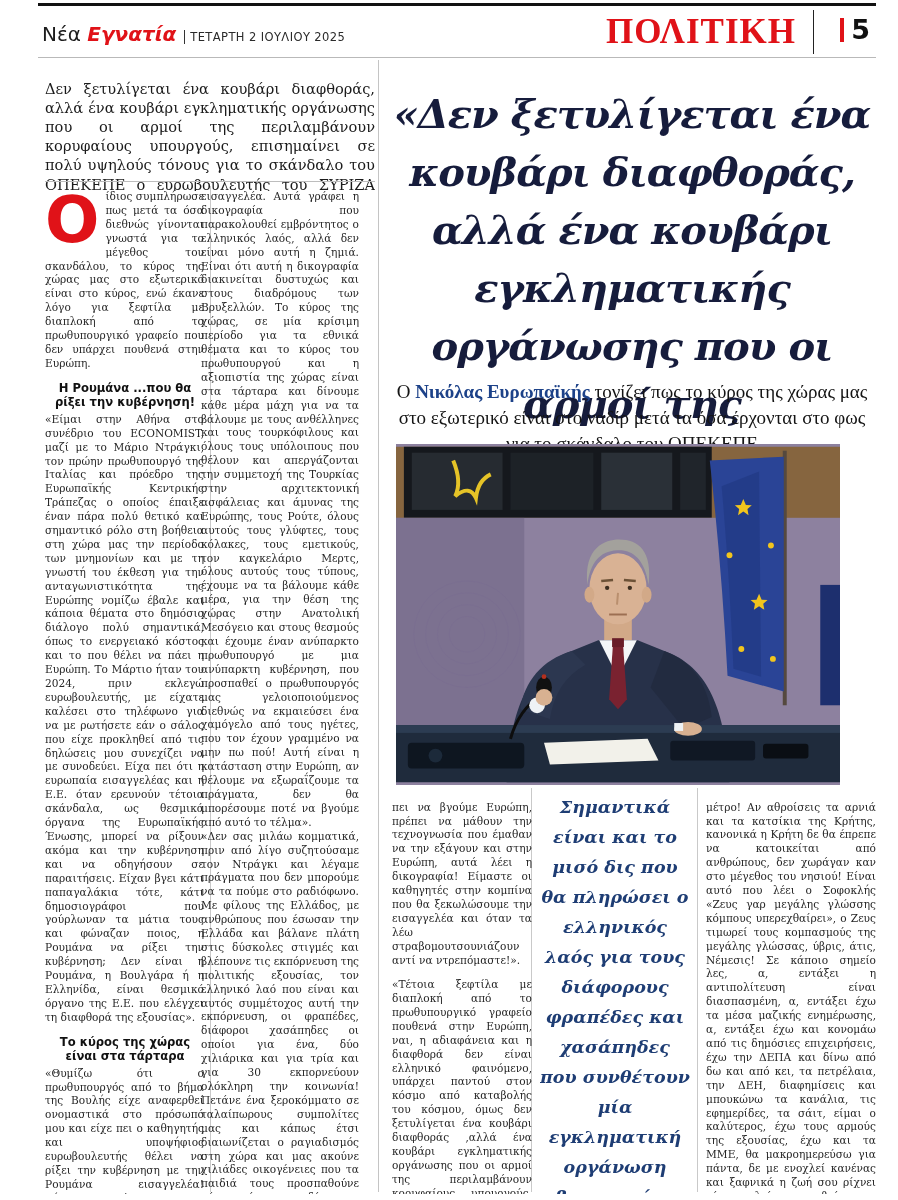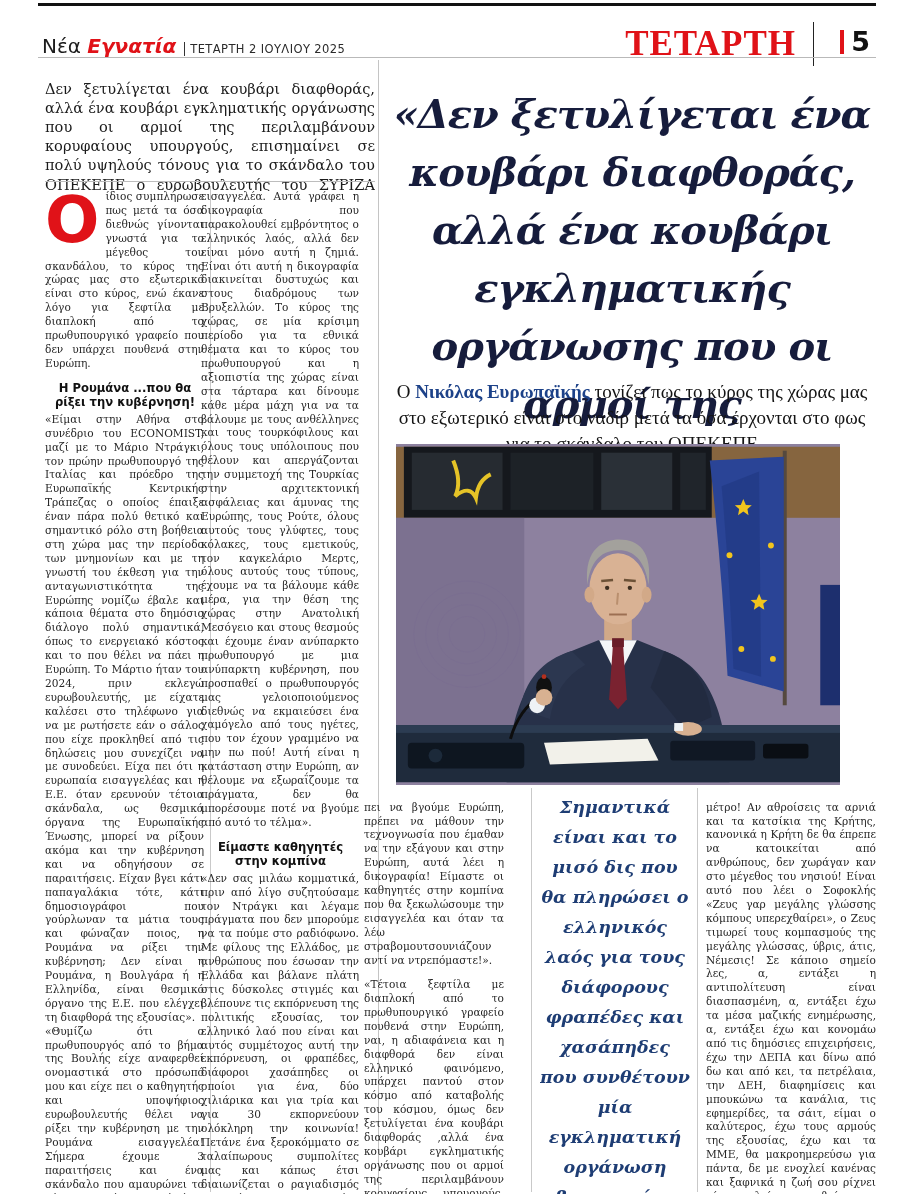--- a/index.html
+++ b/index.html
@@ -1,20 +1,20 @@
 <!DOCTYPE html>
 <html lang="el"><head>
 <meta charset="utf-8">
 <style>
   html,body{margin:0;padding:0;background:#e8e8e8;}
   .page{position:relative;width:898px;height:1200px;background:#ffffff;margin:0 auto;overflow:hidden;
         font-family:"DejaVu Serif",serif;color:#1c1c1c;}
   
   .topline{position:absolute;left:38px;right:22px;top:3px;height:3px;background:#111;}
-  .masthead{position:absolute;left:40px;right:22px;top:10px;height:44px;margin-top:12px;}
+  .masthead{position:absolute;left:40px;right:22px;top:10px;height:44px;}
   .brand{position:absolute;left:2px;top:12px;font-size:20px;white-space:nowrap;}
   .brand .nea{font-family:"DejaVu Sans",sans-serif;font-weight:400;color:#1c1c1c;}
   .brand .egn{font-family:"DejaVu Sans",sans-serif;font-weight:700;font-style:italic;color:#e01218;}
   .dateline{font-family:"DejaVu Sans",sans-serif;font-size:11.5px;color:#2a2a2a;letter-spacing:.4px;
             border-left:1.5px solid #333;padding-left:5px;margin-left:8px;}
   .section-label{position:absolute;right:80px;top:2px;font-family:"Liberation Serif",serif;
                  font-weight:700;font-size:35px;color:#e01218;letter-spacing:1px;}
   .head-vdiv{position:absolute;right:62px;top:0;width:1px;height:44px;background:#222;}
   .pagenum{position:absolute;right:6px;top:4px;display:flex;align-items:center;gap:7px;}
   .pagenum .bar{width:4px;height:24px;background:#e01218;}
@@ -47,68 +47,68 @@
             font-size:40px;line-height:58px;text-align:center;color:#161c3c;letter-spacing:-1px;}
   .subhead{position:absolute;left:388px;top:360px;width:488px;height:82px;
            font-family:"Liberation Serif",serif;font-size:19px;line-height:26px;text-align:center;color:#141414;}
   .subhead .name{font-weight:700;color:#1d4289;}
 
   .photo{position:absolute;left:396px;top:444px;width:444px;height:341px;background:#8d819f;overflow:hidden;}
   .photo svg{display:block;}
 
   .rcol{position:absolute;top:790px;bottom:6px;overflow:hidden;
         font-size:10.6px;line-height:13.9px;text-align:justify;color:#262626;}
-  .col3{left:364px;width:140px;}
+  .col3{left:392px;width:140px;}
   .col4{left:540px;width:150px;text-align:justify;}
   .col5{left:706px;width:170px;}
 
   .pullquote{font-family:"DejaVu Serif",serif;font-weight:700;font-style:italic;
              font-size:17.5px;line-height:30px;text-align:center;color:#1e3d74;margin:2px 0 0 0;}
   .quote-mark{font-family:"Liberation Serif",serif;font-weight:700;font-size:92px;line-height:40px;
               color:#e01218;text-align:center;height:52px;margin-top:14px;letter-spacing:-6px;}
 </style>
 </head>
 <body>
 
 <div class="page">
 
   <div class="topline"></div>
 
   <div class="masthead">
     <div class="brand">
       <span class="nea">Νέα</span>
       <span class="egn">Εγνατία</span><span class="dateline">ΤΕΤΑΡΤΗ 2 ΙΟΥΛΙΟΥ 2025</span>
     </div>
-    <div class="section-label">ΤΕΤΑΡΤΗ</div>
+    <div class="section-label">ΠΟΛΙΤΙΚΗ</div>
     <div class="head-vdiv"></div>
     <div class="pagenum">
       <span class="bar"></span>
       <span class="num">5</span>
     </div>
   </div>
   <div class="head-rule"></div>
 
   <div class="vrule-main"></div>
   <div class="vrule-c12"></div>
   <div class="vrule-c34"></div>
   <div class="vrule-c45"></div>
 
   <p class="lead">Δεν ξετυλίγεται ένα κουβάρι διαφθοράς, αλλά ένα κουβάρι εγκληματικής οργάνωσης που οι αρμοί της περιλαμβάνουν κορυφαίους υπουργούς, επισημαίνει σε πολύ υψηλούς τόνους για το σκάνδαλο του ΟΠΕΚΕΠΕ ο ευρωβουλευτής του ΣΥΡΙΖΑ ΠΣ Νικόλας Φαραντούρης.</p>
   <div class="lead-rule"></div>
 
   <div class="bodycol col1">
     <p><span class="dropcap">Ο</span><span>ίδιος συμπλήρωσε πως μετά τα όσα διεθνώς γίνονται γνωστά για το μέγεθος του σκανδάλου, το κύρος της χώρας μας στο εξωτερικό είναι στο κύρος, ενώ έκανε λόγο για ξεφτίλα με διαπλοκή από το πρωθυπουργικό γραφείο που δεν υπάρχει πουθενά στην Ευρώπη.</span></p>
     <div class="bsub">Η Ρουμάνα ...που θα ρίξει την κυβέρνηση!</div>
     <p>«Είμαι στην Αθήνα στο συνέδριο του ECONOMIST, μαζί με το Μάριο Ντράγκι, τον πρώην πρωθυπουργό της Ιταλίας και πρόεδρο της Ευρωπαϊκής Κεντρικής Τράπεζας ο οποίος έπαιξε έναν πάρα πολύ θετικό και σημαντικό ρόλο στη βοήθεια στη χώρα μας την περίοδο των μνημονίων και με τη γνωστή του έκθεση για την ανταγωνιστικότητα της Ευρώπης νομίζω έβαλε και κάποια θέματα στο δημόσιο διάλογο πολύ σημαντικά, όπως το ενεργειακό κόστος και το που θέλει να πάει η Ευρώπη. Το Μάρτιο ήταν του 2024, πριν εκλεγώ ευρωβουλευτής, με είχατε καλέσει στο τηλέφωνο για να με ρωτήσετε εάν ο σάλος που είχε προκληθεί από τις δηλώσεις μου συνεχίζει να με συνοδεύει. Είχα πει ότι η ευρωπαία εισαγγελέας και η Ε.Ε. όταν ερευνούν τέτοια σκάνδαλα, ως θεσμικά όργανα της Ευρωπαϊκής Ένωσης, μπορεί να ρίξουν ακόμα και την κυβέρνηση και να οδηγήσουν σε παραιτήσεις. Είχαν βγει κάτι παπαγαλάκια τότε, κάτι δημοσιογράφοι που γούρλωναν τα μάτια τους και φώναζαν ποιος, η Ρουμάνα να ρίξει την κυβέρνηση; Δεν είναι η Ρουμάνα, η Βουλγάρα ή η Ελληνίδα, είναι θεσμικό όργανο της Ε.Ε. που ελέγχει τη διαφθορά της εξουσίας».</p>
+    <div class="bsub">Το κύρος της χώρας είναι στα τάρταρα</div>
     <p>«Θυμίζω ότι ο πρωθυπουργός από το βήμα της Βουλής είχε αναφερθεί ονομαστικά στο πρόσωπό μου και είχε πει ο καθηγητής και υποψήφιος ευρωβουλευτής θέλει να ρίξει την κυβέρνηση με την Ρουμάνα εισαγγελέα! Σήμερα έχουμε 3 παραιτήσεις και ένα σκάνδαλο που αμαυρώνει το κύρος της χώρας, αυτό είναι το σημαντικότερο. Σημαντικά είναι και το μισό δις που θα πληρώσει ο ελληνικός λαός για τους διάφορους φραπέδες και χασάπηδες που συνθέτουν μία εγκληματική οργάνωση βουτηγμένη στη νομή της εξουσίας και με την κάλυψη προφανώς της κυβέρνησης και οι οποίοι θέλουν να «ξεκωλώσουν» την ευρωπαία</p>
   </div>
 
   <div class="bodycol col2">
     <p>εισαγγελέα. Αυτά γράφει η δικογραφία που παρακολουθεί εμβρόντητος ο ελληνικός λαός, αλλά δεν είναι μόνο αυτή η ζημιά. Είναι ότι αυτή η δικογραφία διακινείται δυστυχώς και στους διαδρόμους των Βρυξελλών. Το κύρος της χώρας, σε μία κρίσιμη περίοδο για τα εθνικά θέματα και το κύρος του πρωθυπουργού και η αξιοπιστία της χώρας είναι στα τάρταρα και δίνουμε κάθε μέρα μάχη για να τα βάλουμε με τους ανθέλληνες και τους τουρκόφιλους και όλους τους υπόλοιπους που θέλουν και απεργάζονται την συμμετοχή της Τουρκίας στην αρχιτεκτονική ασφάλειας και άμυνας της Ευρώπης, τους Ρούτε, όλους αυτούς τους γλύφτες, τους κόλακες, τους εμετικούς, τον καγκελάριο Μερτς, όλους αυτούς τους τύπους, έχουμε να τα βάλουμε κάθε μέρα, για την θέση της χώρας στην Ανατολική Μεσόγειο και στους θεσμούς και έχουμε έναν ανύπαρκτο πρωθυπουργό με μια ανύπαρκτη κυβέρνηση, που προσπαθεί ο πρωθυπουργός μας γελοιοποιούμενος διεθνώς να εκμαιεύσει ένα χαμόγελο από τους ηγέτες, που τον έχουν γραμμένο να μην πω πού! Αυτή είναι η κατάσταση στην Ευρώπη, αν θέλουμε να εξωραΐζουμε τα πράγματα, δεν θα μπορέσουμε ποτέ να βγούμε από αυτό το τέλμα».</p>
-    <div class="bsub">Είμαστε καθηγητές στην κομπίνα</div>
     <p>«Δεν σας μιλάω κομματικά, πριν από λίγο συζητούσαμε τον Ντράγκι και λέγαμε πράγματα που δεν μπορούμε να τα πούμε στο ραδιόφωνο. Με φίλους της Ελλάδος, με ανθρώπους που έσωσαν την Ελλάδα και βάλανε πλάτη στις δύσκολες στιγμές και βλέπουνε τις εκπόρνευση της πολιτικής εξουσίας, τον ελληνικό λαό που είναι και αυτός συμμέτοχος αυτή την εκπόρνευση, οι φραπέδες, διάφοροι χασάπηδες οι οποίοι για ένα, δύο χιλιάρικα και για τρία και για 30 εκπορνεύουν ολόκληρη την κοινωνία! Πετάνε ένα ξεροκόμματο σε ταλαίπωρους συμπολίτες μας και κάπως έτσι διαιωνίζεται ο ραγιαδισμός στη χώρα και μας ακούνε χιλιάδες οικογένειες που τα παιδιά τους προσπαθούνε μέσα από τις σπουδές τους, από το μόχθο ή το χωράφι για ένα μεροκάματο. Έχω φοιτητές με πτυχία και μεταπτυχιακά που ζητάνε συστατικές επιστολές για να εξαφανιστούν από τη χώρα, γιατί οι χασάπηδες και οι Μάκηδες και οι φραπέδες κάθονται στο σαλονάκι τους και λένε ο ένας τον άλλον, ρε μ***** εμείς πρέ-</p>
   </div>
 
   <h1 class="headline">«Δεν ξετυλίγεται ένα κουβάρι διαφθοράς, αλλά ένα κουβάρι εγκληματικής οργάνωσης που οι αρμοί της περιλαμβάνουν κορυφαίους υπουργούς»</h1>
 
   <p class="subhead">
     <span>Ο </span><span class="name">Νικόλας Ευρωπαϊκής</span><span> τονίζει πως το κύρος της χώρας μας στο εξωτερικό είναι στο ναδίρ μετά τα όσα έρχονται στο φως για το σκάνδαλο του ΟΠΕΚΕΠΕ</span>
   </p>
 
   <div class="photo">

